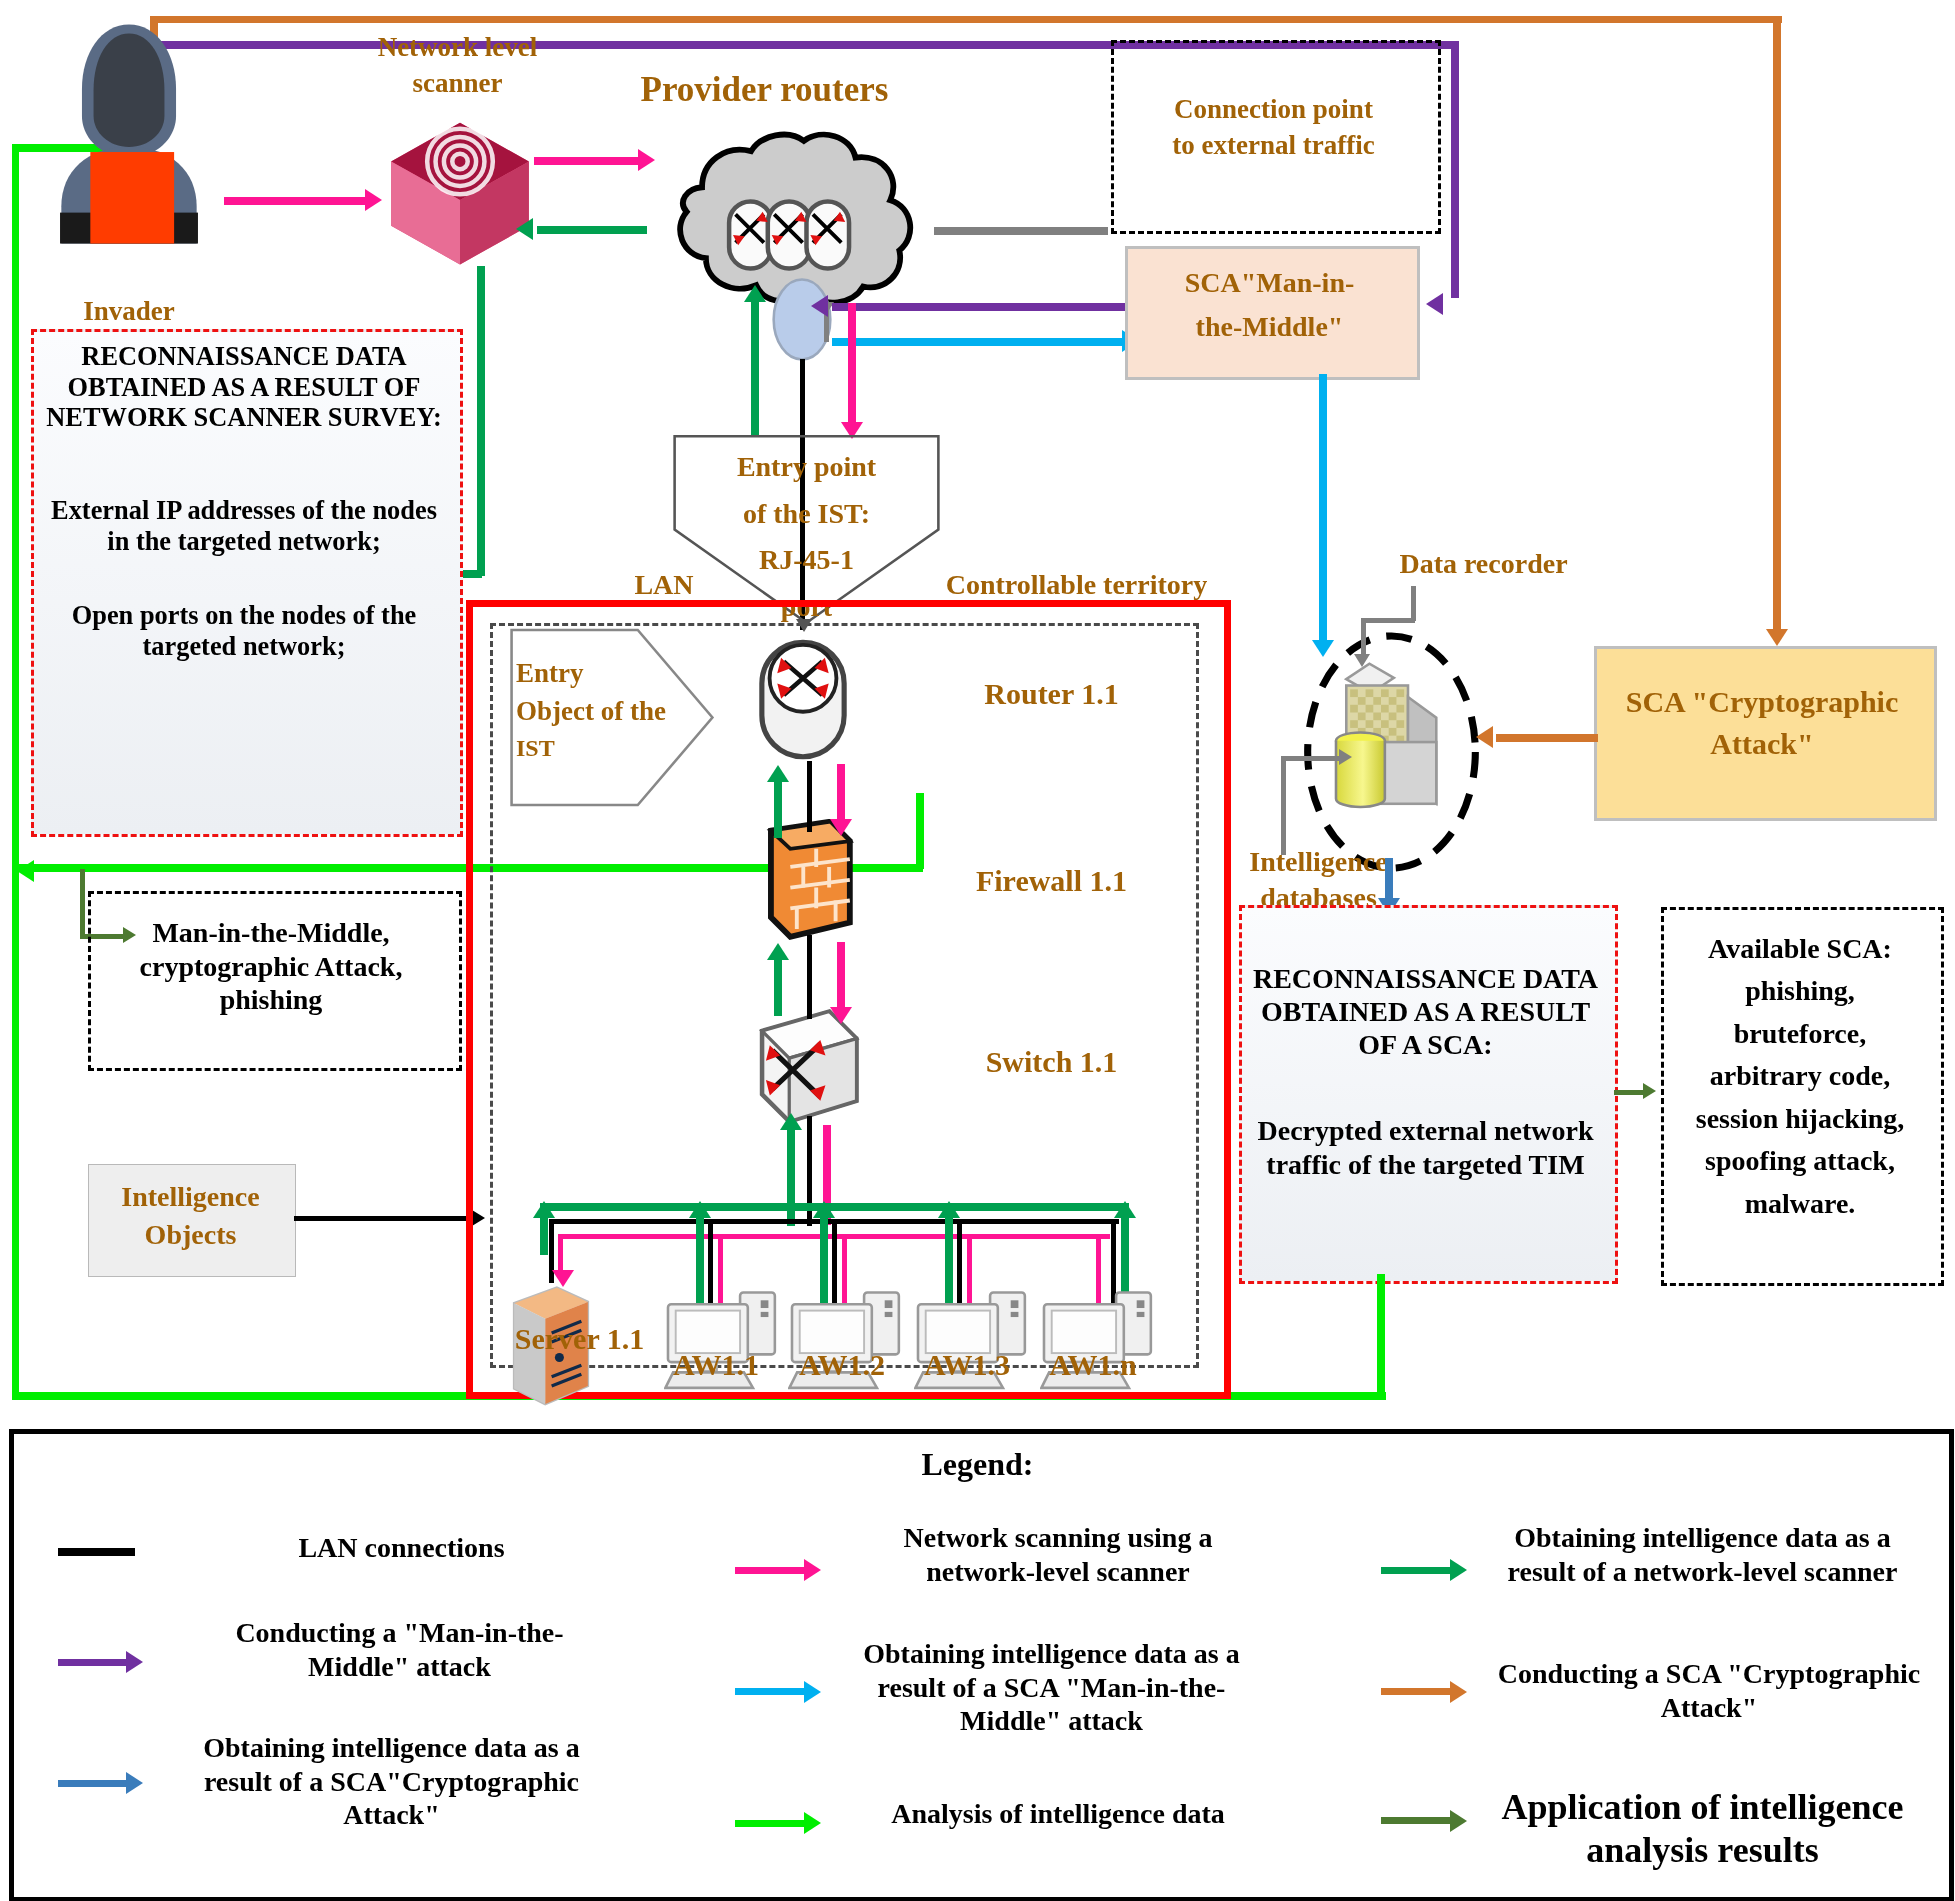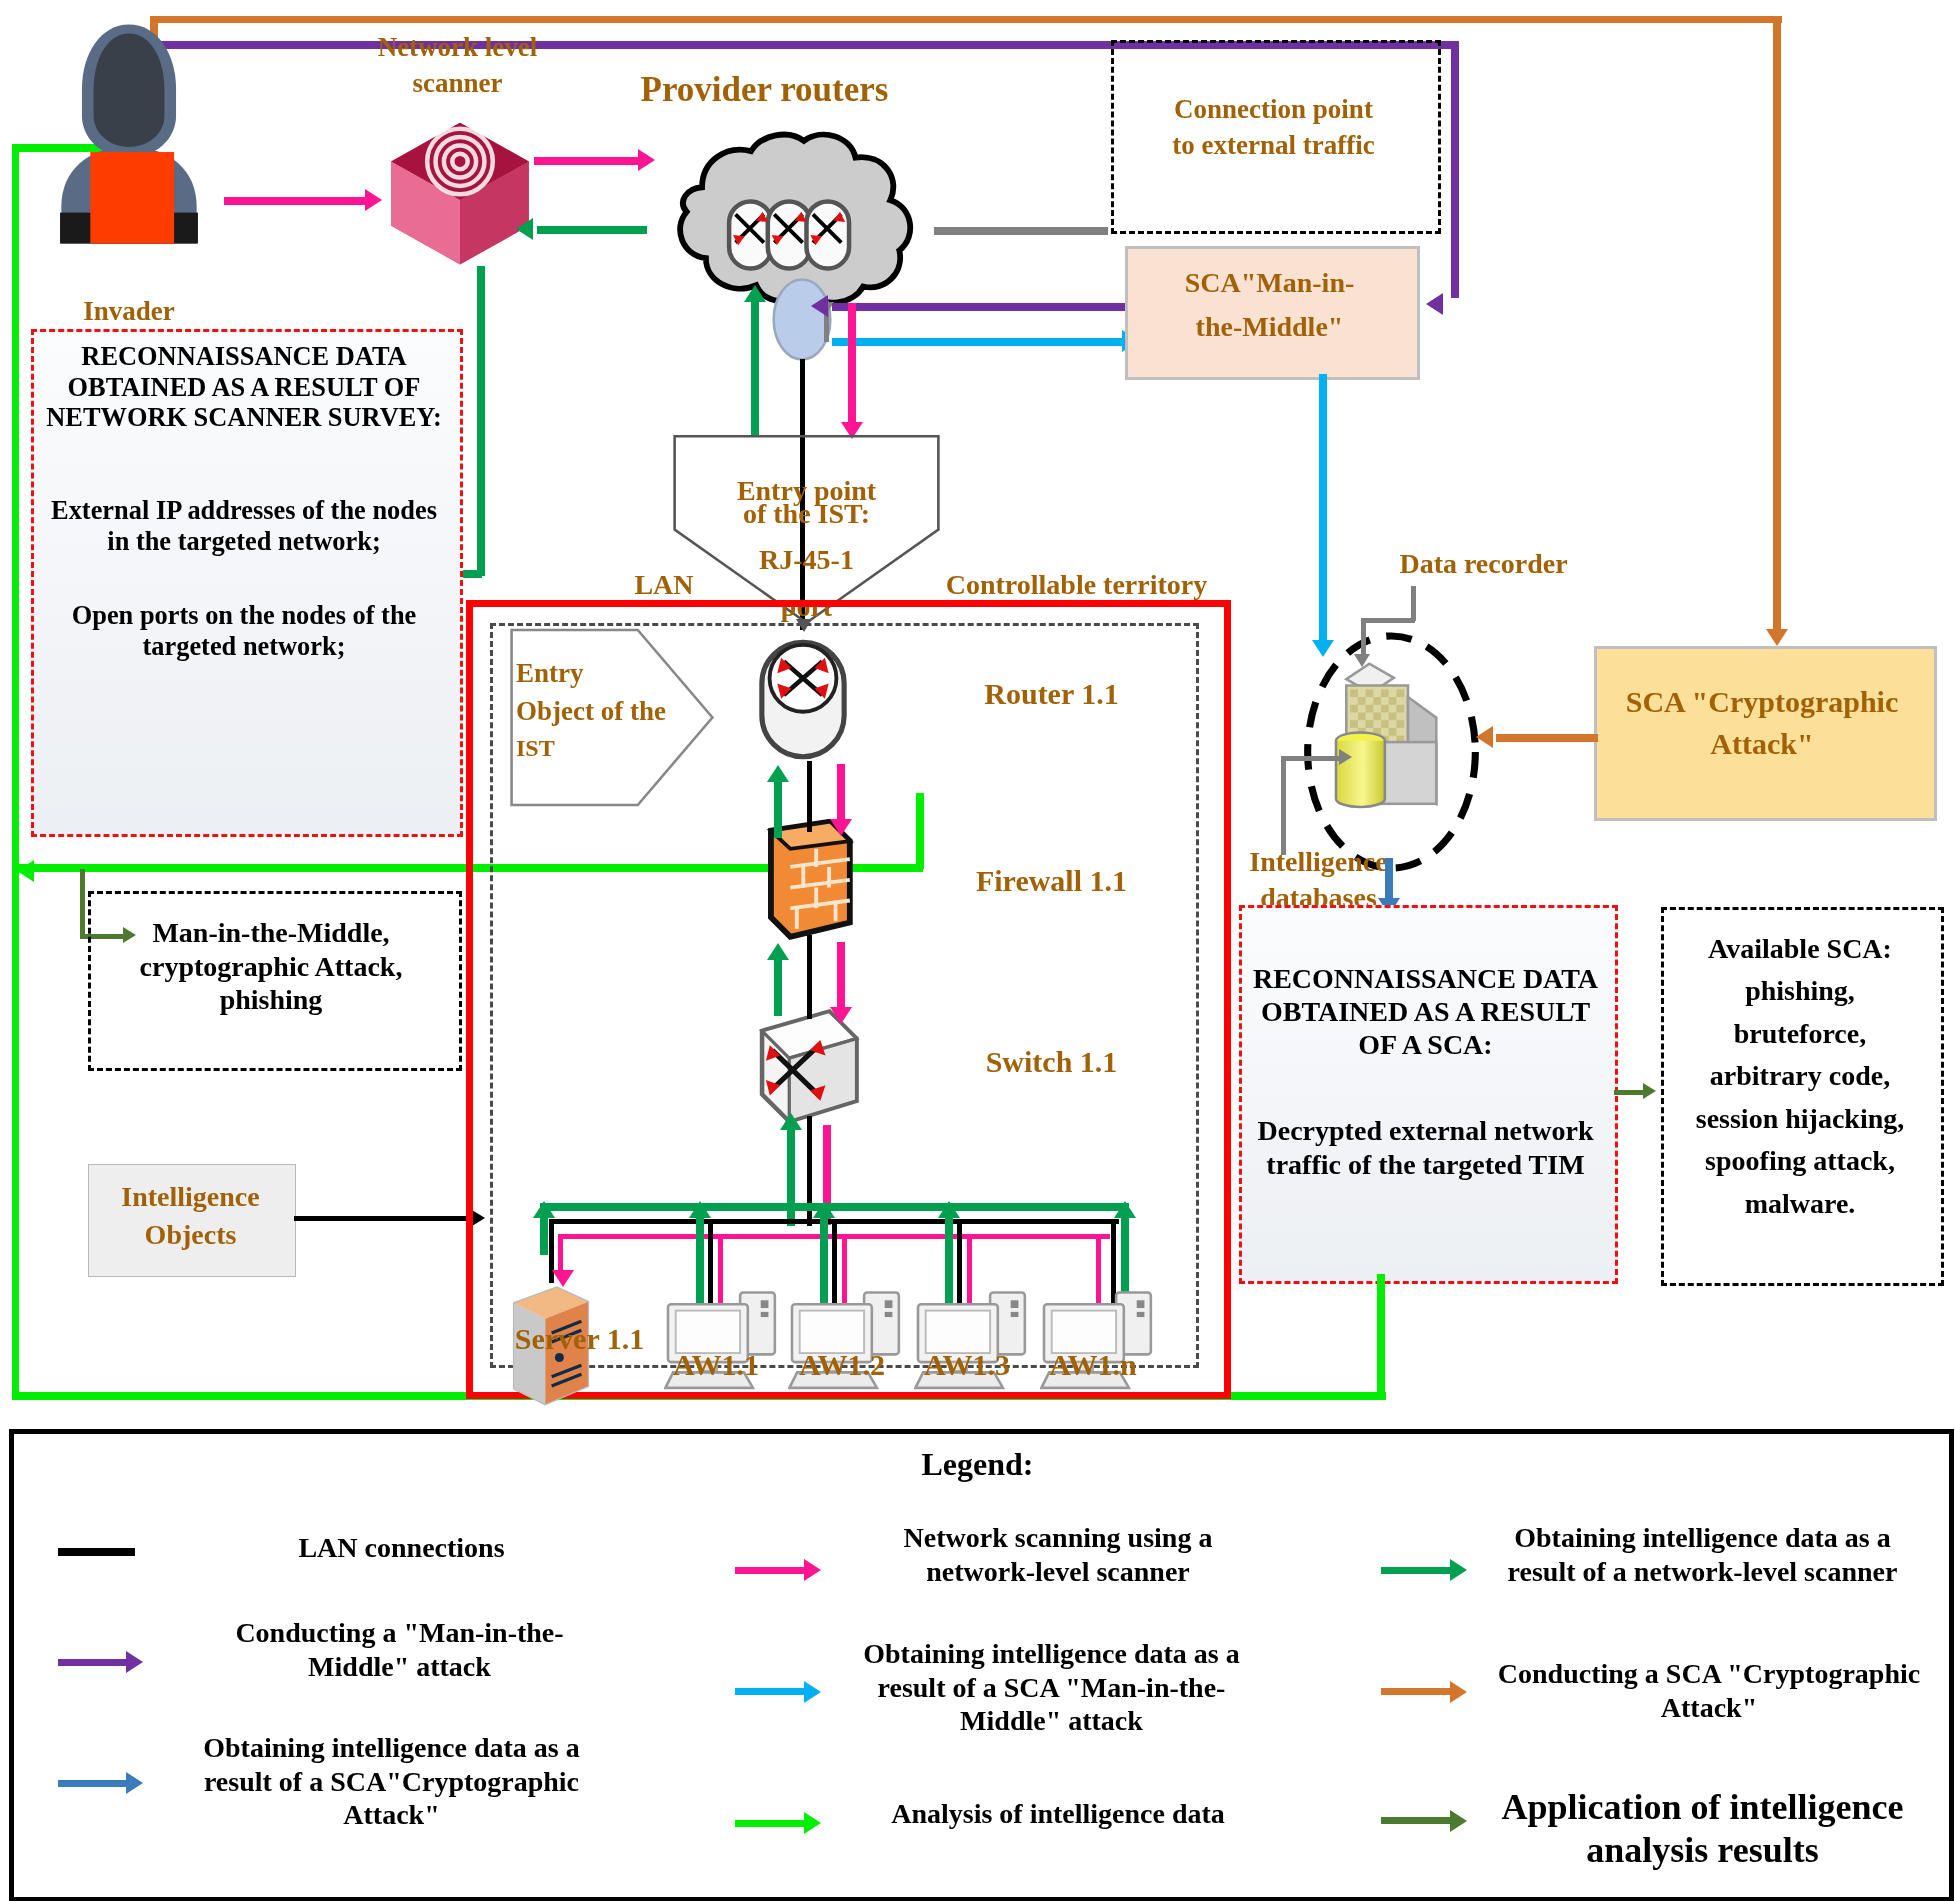--- a/index.html
+++ b/index.html
@@ -180,21 +180,21 @@
   <div class="lbl txt abs" style="left:90px;top:1219px;width:201px;font-size:28px;">Objects</div>
 
   <div class="ln h7 abs" style="left:294px;top:1216px;width:183px;background:#000;"></div>
   <div class="ar ar-r-s abs" style="left:472px;top:1210px;border-left-color:#000;"></div>
 
   <div class="abs" style="left:671px;top:433px;width:271px;height:193px;">
     <svg width="271" height="193" viewBox="0 0 420 300">
       <polygon points="5,5 415,5 415,150 210,295 5,150" fill="none" stroke="#555" stroke-width="4"></polygon>
     </svg>
   </div>
-  <div class="lbl txt abs" style="left:684px;top:451px;width:245px;font-size:28px;margin-top:24px;">Entry point</div>
+  <div class="lbl txt abs" style="left:684px;top:451px;width:245px;font-size:28px;">Entry point</div>
   <div class="lbl txt abs" style="left:684px;top:498px;width:245px;font-size:28px;">of the IST:</div>
   <div class="lbl txt abs" style="left:684px;top:544px;width:245px;font-size:28px;">RJ-45-1</div>
   <div class="lbl txt abs" style="left:684px;top:591px;width:245px;font-size:28px;">port</div>
 
   <div class="lbl txt abs" style="left:606px;top:569px;width:116px;font-size:28px;">LAN</div>
   <div class="lbl txt abs" style="left:896px;top:569px;width:361px;font-size:28px;">Controllable territory</div>
 
   <div class="lan-red abs" style="left:466px;top:600px;width:751px;height:785px;"></div>
   <div class="lan-inner-dash abs" style="left:490px;top:623px;width:703px;height:739px;"></div>
 

